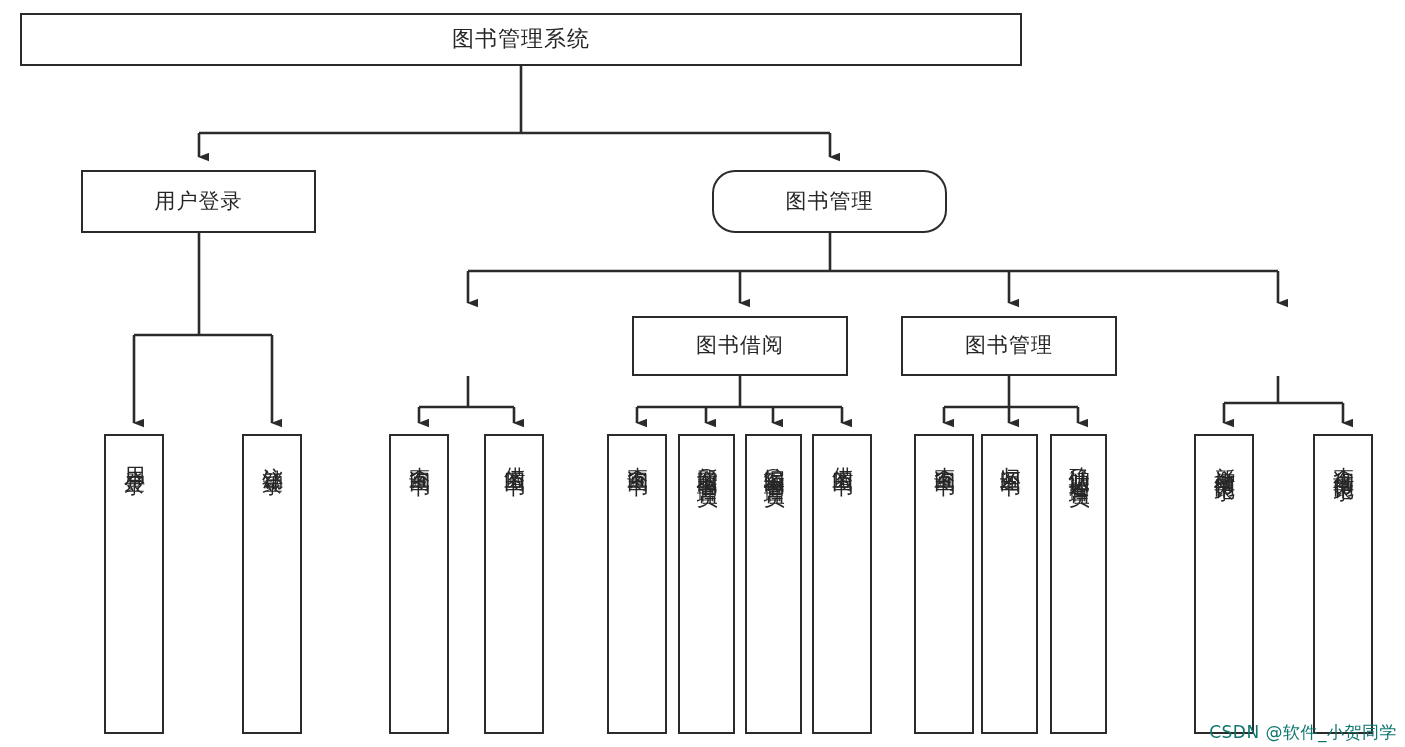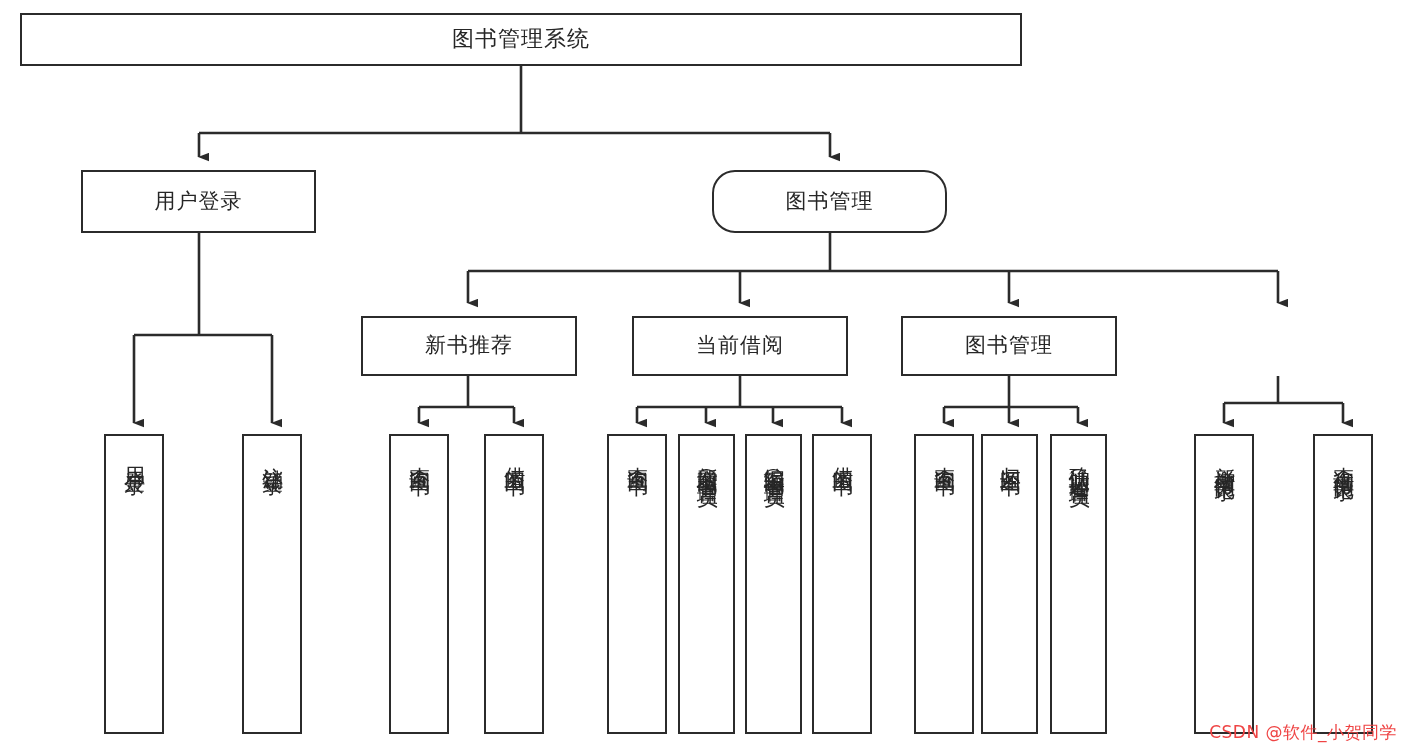--- a/index.html
+++ b/index.html
@@ -52,21 +52,21 @@
     line-height:1.22;
     letter-spacing:3px;
     white-space:normal;
   }
 
   .watermark{
     position:absolute;
     right:8px;
     bottom:3px;
     font-size:17px;
-    color:#ef4444;
+    color:#0f766e;
     letter-spacing:0.5px;
     white-space:nowrap;
     z-index:9;
     font-family:"DejaVu Sans","Liberation Sans",sans-serif;
   }
   svg#links{position:absolute;left:0;top:0;width:1405px;height:747px;z-index:1;}
 </style>
 </head>
 <body>
 
@@ -126,25 +126,22 @@
     <span class="label">图书管理系统</span>
   </div>
 
   <div class="node h-node" style="left:81px;top:170px;width:235px;height:63px;">
     <span class="label">用户登录</span>
   </div>
   <div class="node h-node" style="left:712px;top:170px;width:235px;height:63px;border-radius:23px;">
     <span class="label">图书管理</span>
   </div>
 
-  <div class="node h-node" style="left:361px;top:316px;width:216px;height:60px;">
-    <span class="label">新书推荐</span>
-  </div>
   <div class="node h-node" style="left:632px;top:316px;width:216px;height:60px;">
-    <span class="label">当前借阅</span>
+    <span class="label">图书借阅</span>
   </div>
   <div class="node h-node" style="left:901px;top:316px;width:216px;height:60px;">
     <span class="label">图书管理</span>
   </div>
 
   <div class="node v-node" style="left:104px;top:434px;width:60px;height:300px;">
     <span class="label">用户登录</span>
   </div>
   <div class="node v-node" style="left:242px;top:434px;width:60px;height:300px;">
     <span class="label">注销登录</span>

